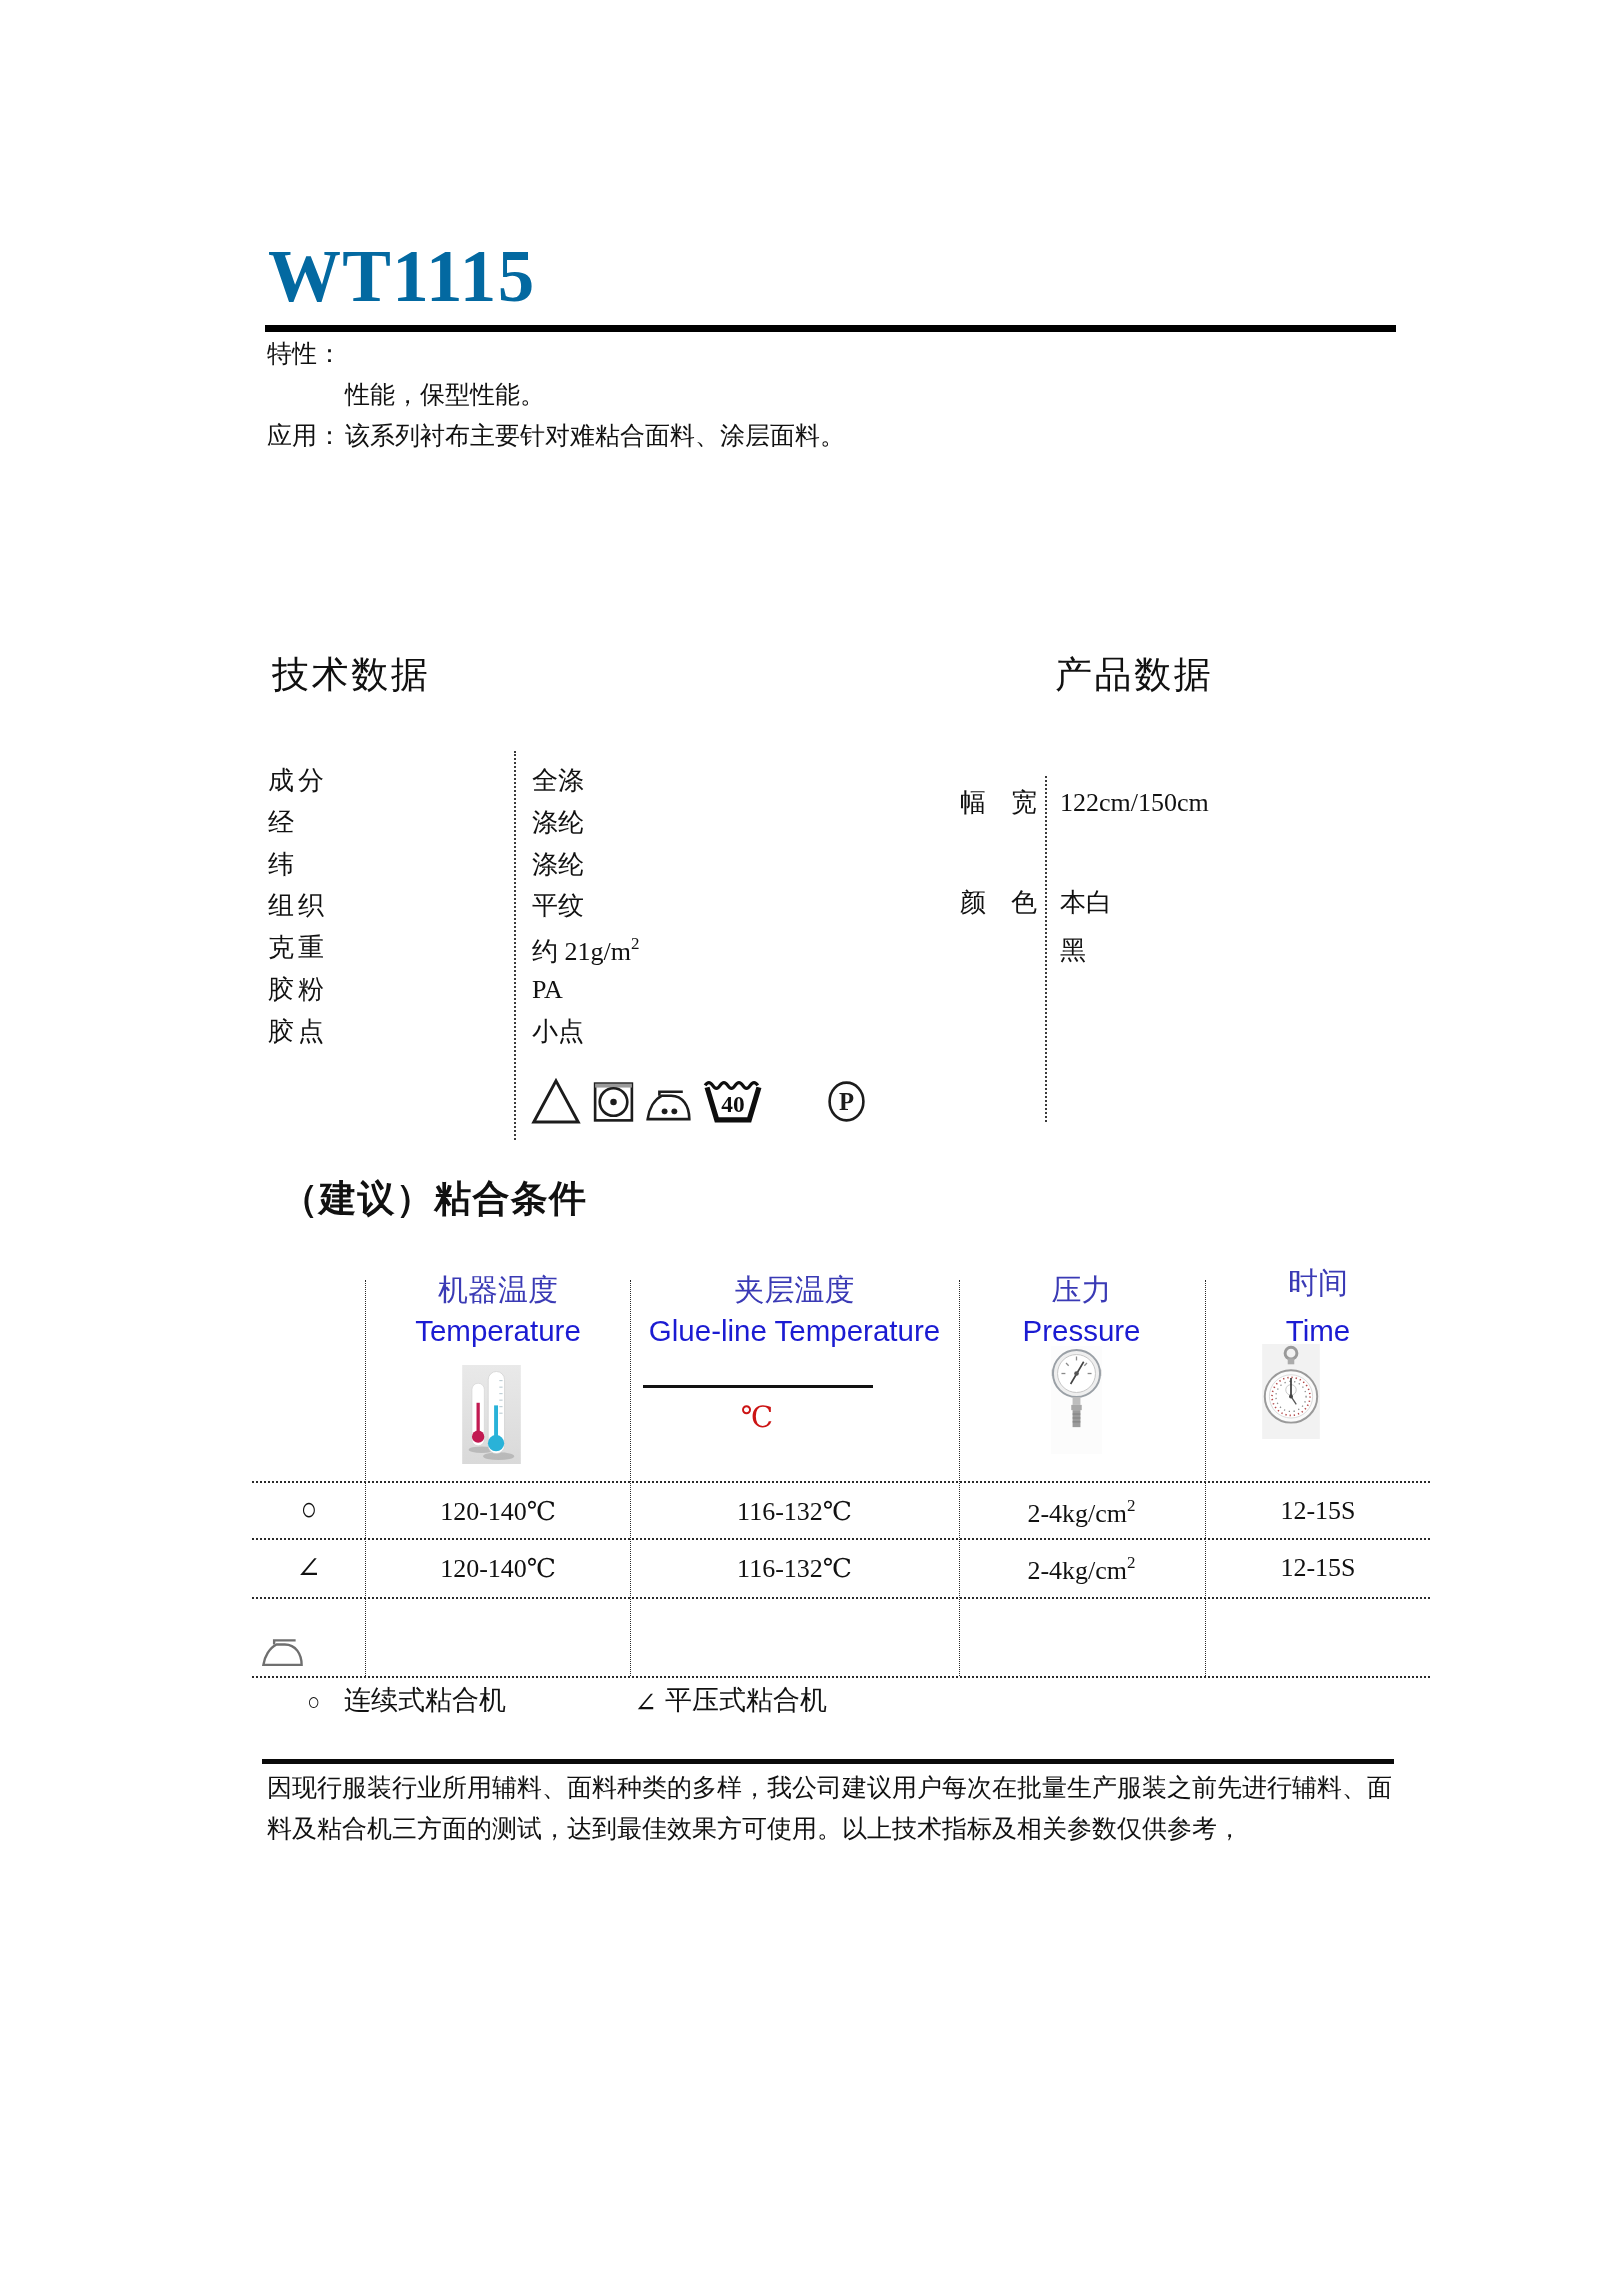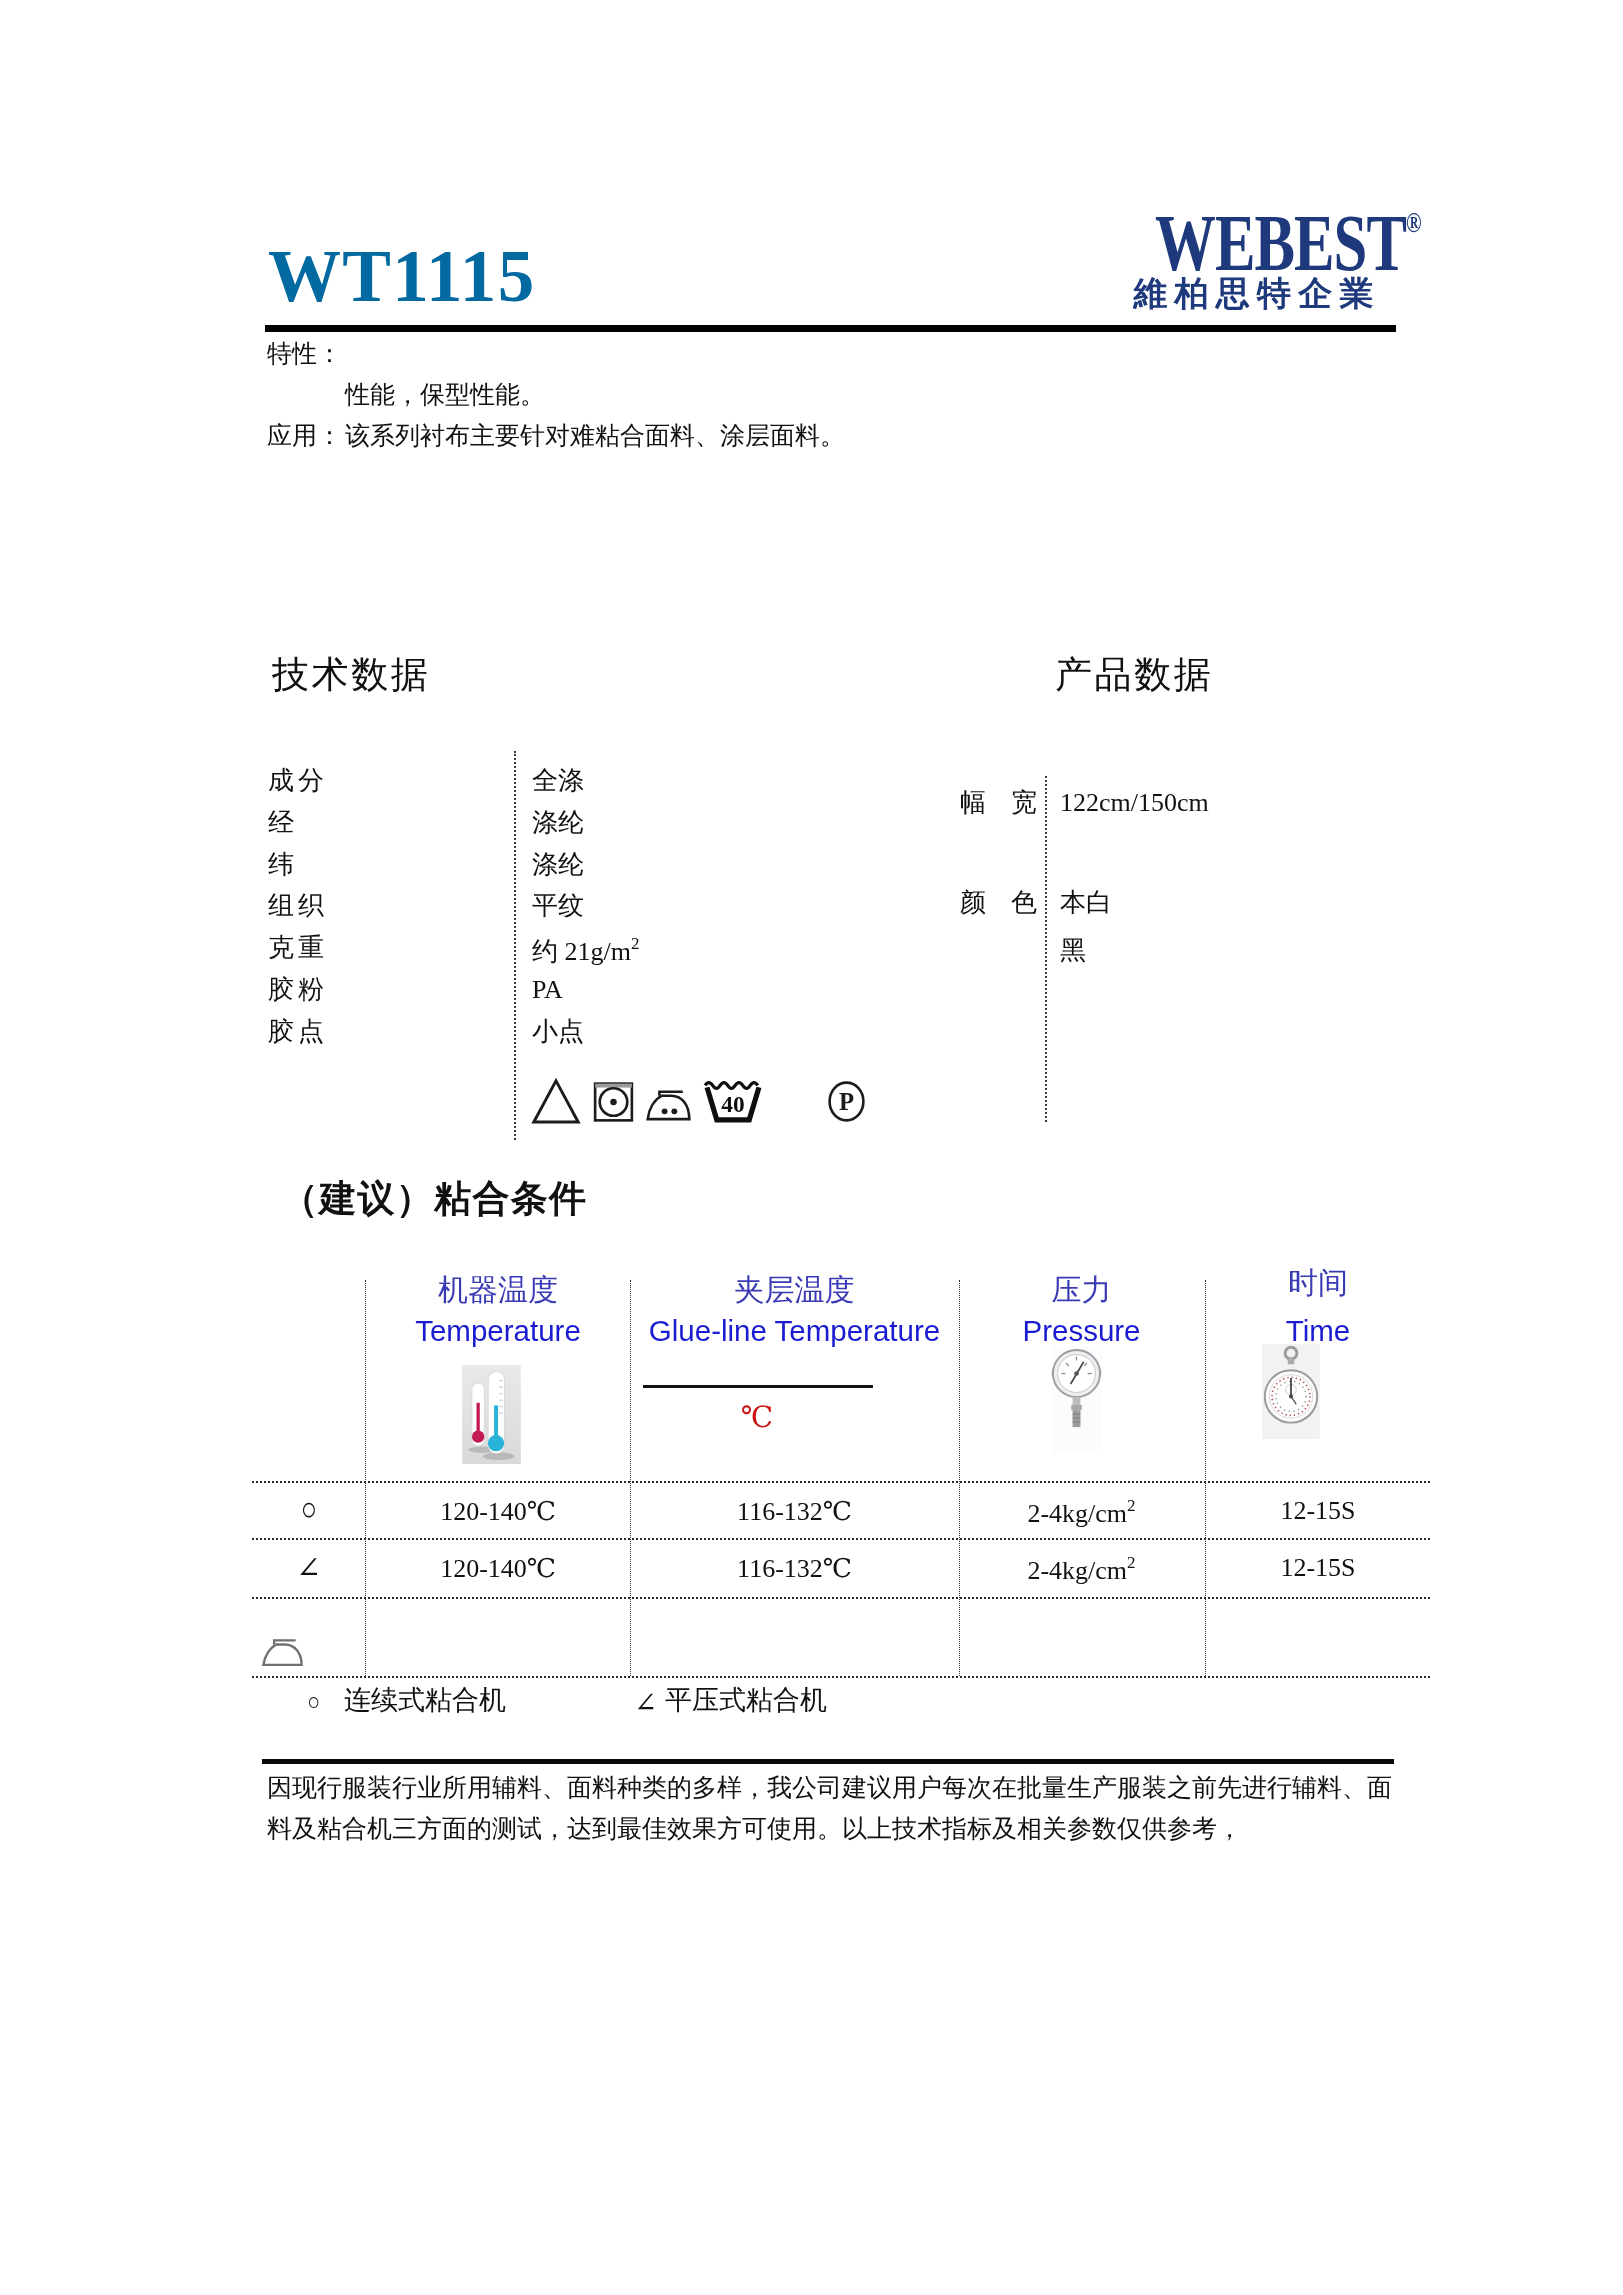--- a/index.html
+++ b/index.html
@@ -83,24 +83,20 @@
 
   .imgbox{position:absolute;}
 </style>
 </head>
 <body>
 
 <div id="page">
 
   <div class="abs doc-title">WT1115</div>
 
-  <div class="abs logo-box">
-    <span class="logo-en"><span>WEBEST</span><span class="logo-reg">®</span></span>
-    <div class="logo-cn">維柏思特企業</div>
-  </div>
 
   <div class="abs top-rule"></div>
 
   <div class="abs intro feat-label">特性：</div>
   <div class="abs intro feat-2">性能，保型性能。</div>
   <div class="abs intro app-label">应用：</div>
   <div class="abs intro app-text">该系列衬布主要针对难粘合面料、涂层面料。</div>
 
   <div class="abs h-tech">技术数据</div>
   <div class="abs h-prod">产品数据</div>

